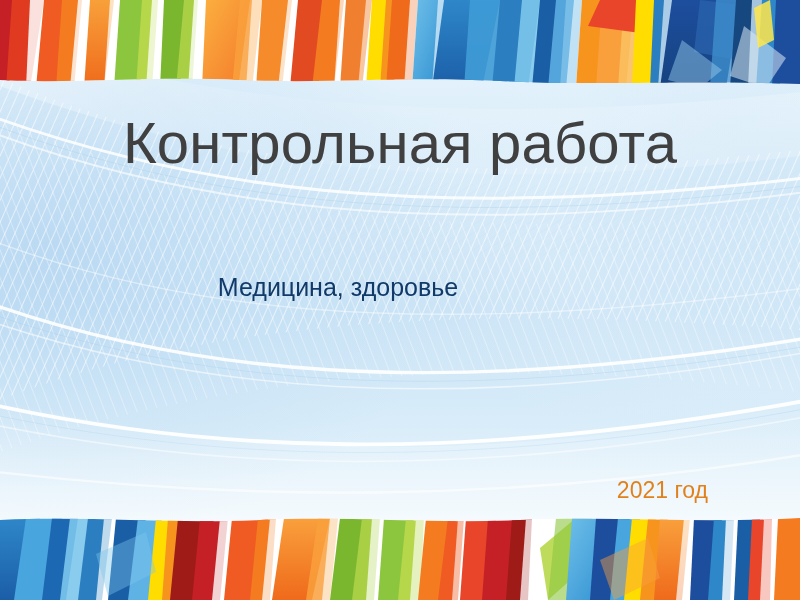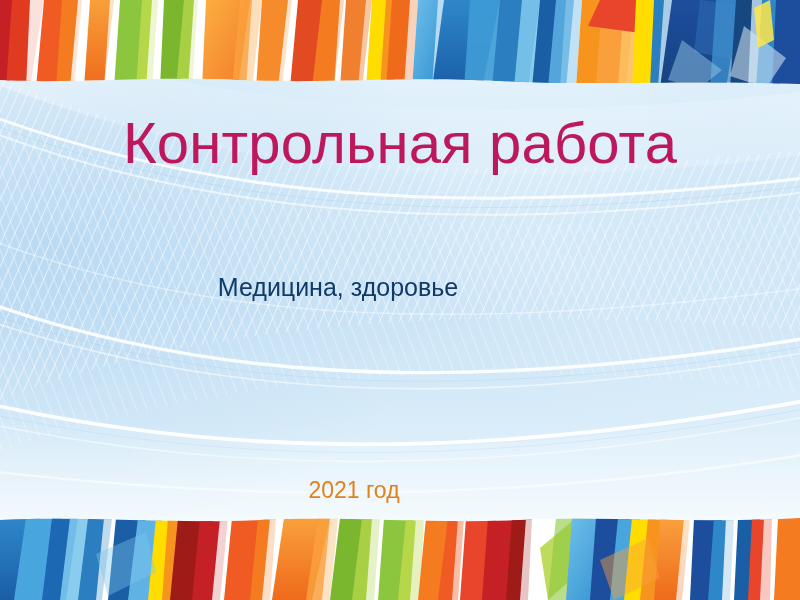--- a/index.html
+++ b/index.html
@@ -75,41 +75,41 @@
   
   #title {
     position: absolute;
     left: 0;
     top: 112px;
     width: 800px;
     text-align: center;
     font-size: 58px;
     font-weight: 400;
     letter-spacing: 0.2px;
-    color: #be185d;
+    color: #404040;
     line-height: 1.08;
     white-space: nowrap;
   }
   #subtitle {
     position: absolute;
     left: 0;
     top: 272px;
     width: 676px;
     text-align: center;
     font-size: 25px;
     font-weight: 400;
     color: #123a68;
     line-height: 1.2;
   }
   #year {
     position: absolute;
     left: 0;
     top: 477px;
     width: 708px;
-    text-align: center;
+    text-align: right;
     font-size: 23px;
     font-weight: 400;
     color: #e0811c;
     line-height: 1.2;
   }
 </style>
 </head>
 <body>
 
 <div id="slide">

